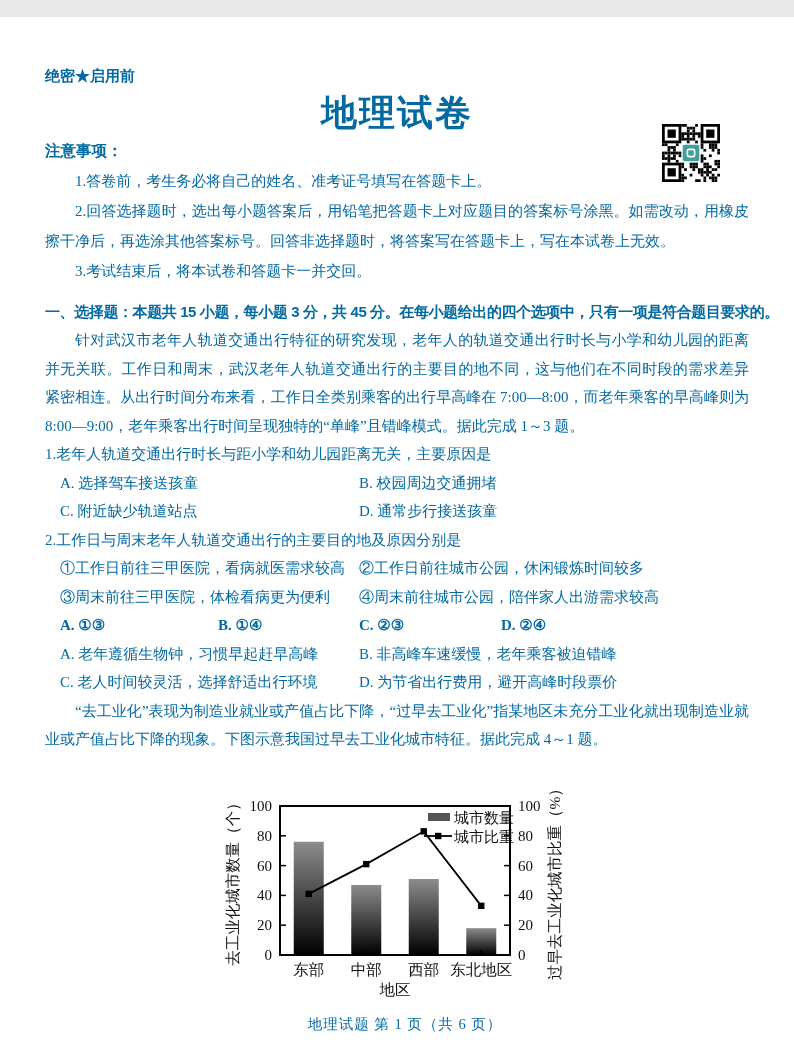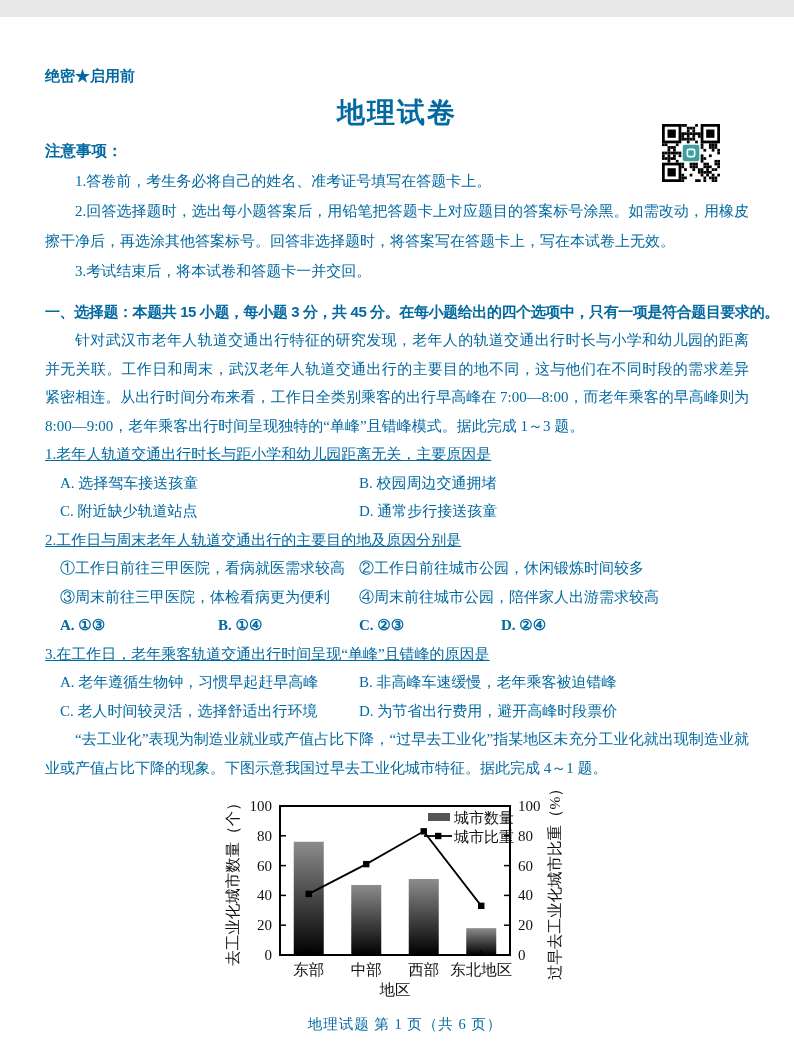--- a/index.html
+++ b/index.html
@@ -7,35 +7,35 @@
     position:relative; width:794px; height:1059px; margin:17px auto;
     background:#ffffff; overflow:hidden; color:#0369a1;
     font-family:"Liberation Serif", serif; font-size:15px;
   }
   .content{ padding:0 45px; }
   .classification{
     padding-top:50px; font-weight:bold; font-size:15px;
     font-family:"Liberation Sans", sans-serif;
   }
   .title{
-    margin:12px 0 8px 0; text-align:center; font-size:28px; font-weight:bold;
+    margin:12px 0 8px 0; text-align:center; font-size:36px; font-weight:bold;
     letter-spacing:2px; line-height:30px;
   }
   .notice-heading{
     font-weight:bold; font-size:15.5px; line-height:30px;
     font-family:"Liberation Sans", sans-serif;
   }
   .notice-item{ margin:0; line-height:30px; text-indent:2em; text-align:justify;font-family:Liberation Serif, serif; }
   .section-heading{
     margin-top:12px; font-weight:bold; font-size:15px; line-height:28px;
     letter-spacing:-0.4px; white-space:nowrap;
     font-family:"Liberation Sans", sans-serif;
   }
   .passage{ margin:0; line-height:28.5px; text-indent:2em; text-align:justify; }
-  .q-stem{ margin:0; line-height:28.5px; text-align:justify;text-decoration:underline; }
+  .q-stem{ margin:0; line-height:28.5px; text-align:justify; }
   .opt-grid{ display:grid; grid-template-columns:299px 1fr; padding-left:15px; }
   .opt-grid span{ line-height:28.5px; }
   .ans-grid{ display:grid; grid-template-columns:158px 141px 142px 1fr; padding-left:15px;font-weight:bold; }
   .ans-grid span{ line-height:28.5px; }
   .qr{ position:absolute; left:662px; top:107px; width:58px; height:60px; }
   .chart-wrap{ position:absolute; left:186px; top:766px; width:400px; height:240px; }
   .chart-wrap svg text{ font-family:"Liberation Serif", serif; fill:#111; }
   .footer{
     position:absolute; top:998px; left:8px; width:100%;
     text-align:center; font-size:14.5px; letter-spacing:1px;
@@ -78,21 +78,20 @@
       </div>
       <div class="ans-grid">
         <span>A. ①③</span>
         <span>B. ①④</span>
         <span>C. ②③</span>
         <span>D. ②④</span>
       </div>
     </div>
 
     <div>
-      <p class="q-stem">3.在工作日，老年乘客轨道交通出行时间呈现“单峰”且错峰的原因是</p>
       <div class="opt-grid">
         <span>A. 老年遵循生物钟，习惯早起赶早高峰</span>
         <span>B. 非高峰车速缓慢，老年乘客被迫错峰</span>
         <span>C. 老人时间较灵活，选择舒适出行环境</span>
         <span>D. 为节省出行费用，避开高峰时段票价</span>
       </div>
     </div>
 
     <p class="passage">“去工业化”表现为制造业就业或产值占比下降，“过早去工业化”指某地区未充分工业化就出现制造业就业或产值占比下降的现象。下图示意我国过早去工业化城市特征。据此完成 4～1 题。</p>
   </div>

